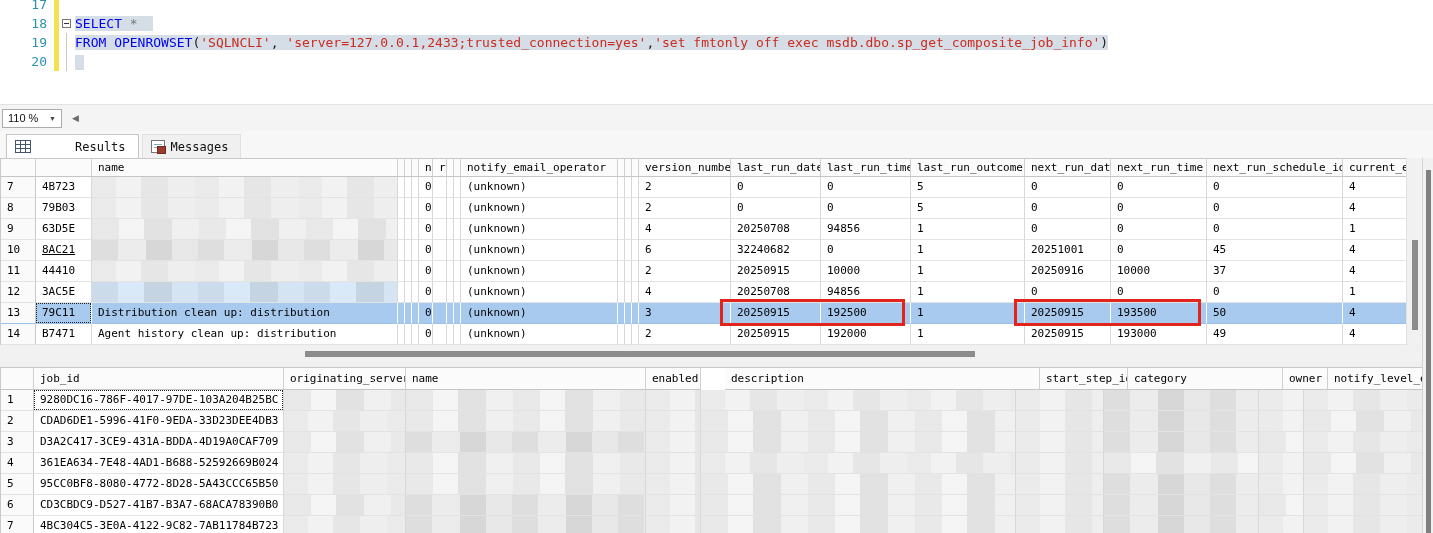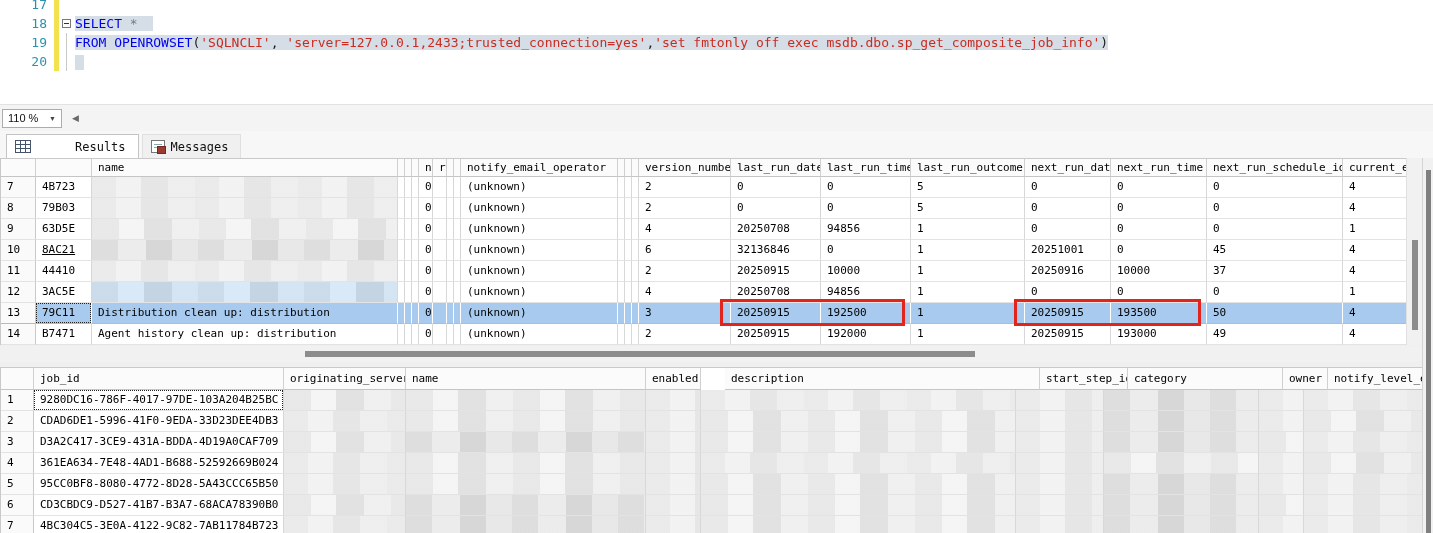--- a/index.html
+++ b/index.html
@@ -223,21 +223,21 @@
           <div class="cell" style="width: 6px;"></div>
           <div class="cell" style="width: 14px;">0</div>
           <div class="cell" style="width: 14px;"></div>
           <div class="cell" style="width: 6px;"></div>
           <div class="cell" style="width: 6px;"></div>
           <div class="cell" style="width: 157px;">(unknown)</div>
           <div class="cell" style="width: 6px;"></div>
           <div class="cell" style="width: 6px;"></div>
           <div class="cell" style="width: 6px;"></div>
           <div class="cell" style="width: 92px;">6</div>
-          <div class="cell" style="width: 90px;">32136846</div>
+          <div class="cell" style="width: 90px;">32240682</div>
           <div class="cell" style="width: 90px;">0</div>
           <div class="cell" style="width: 114px;">1</div>
           <div class="cell" style="width: 86px;">20251001</div>
           <div class="cell" style="width: 96px;">0</div>
           <div class="cell" style="width: 136px;">45</div>
           <div class="cell" style="width: 72px;">4</div>
         </div>
         <div class="grow">
           <div class="cell rowhdr" style="width: 35px;">11</div>
           <div class="cell" style="width: 56px;">44410</div>

